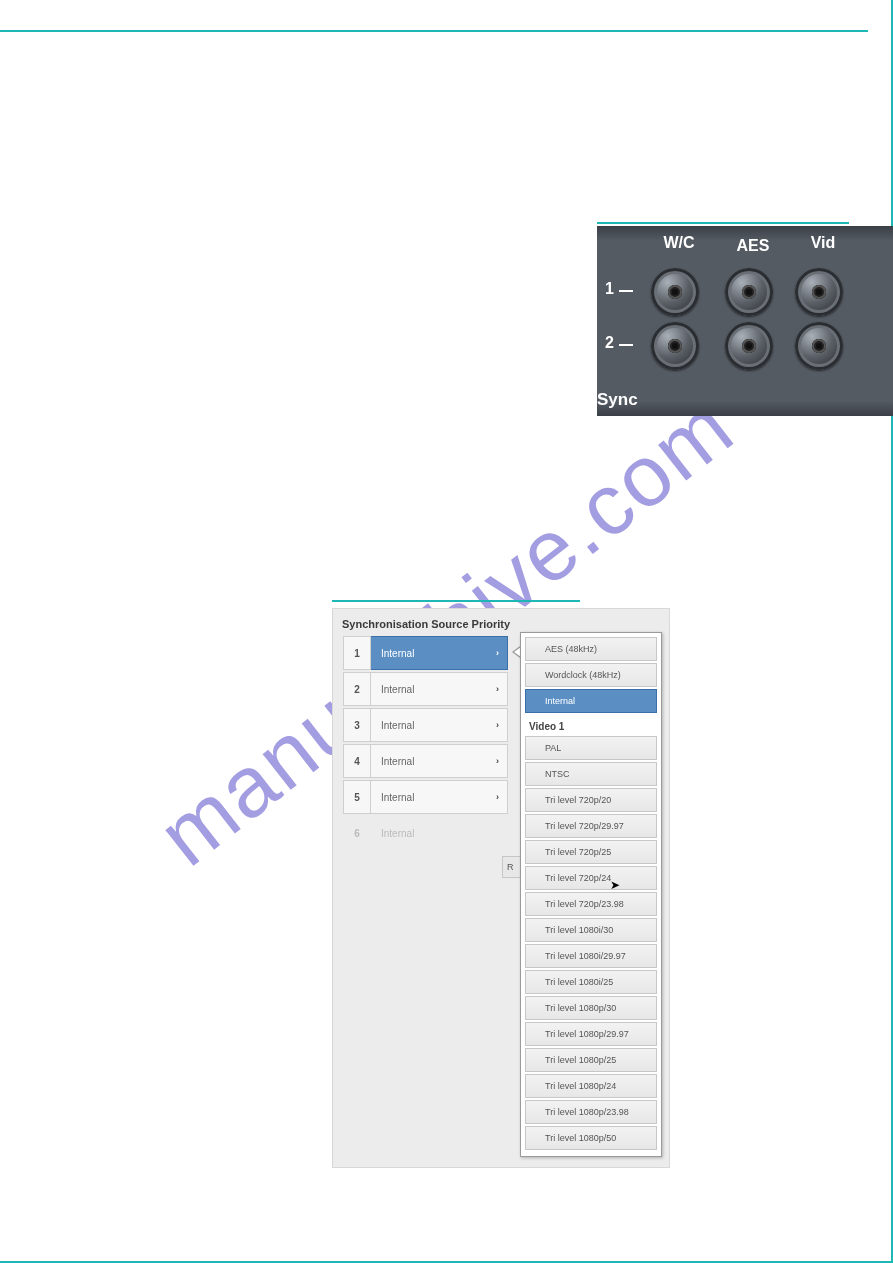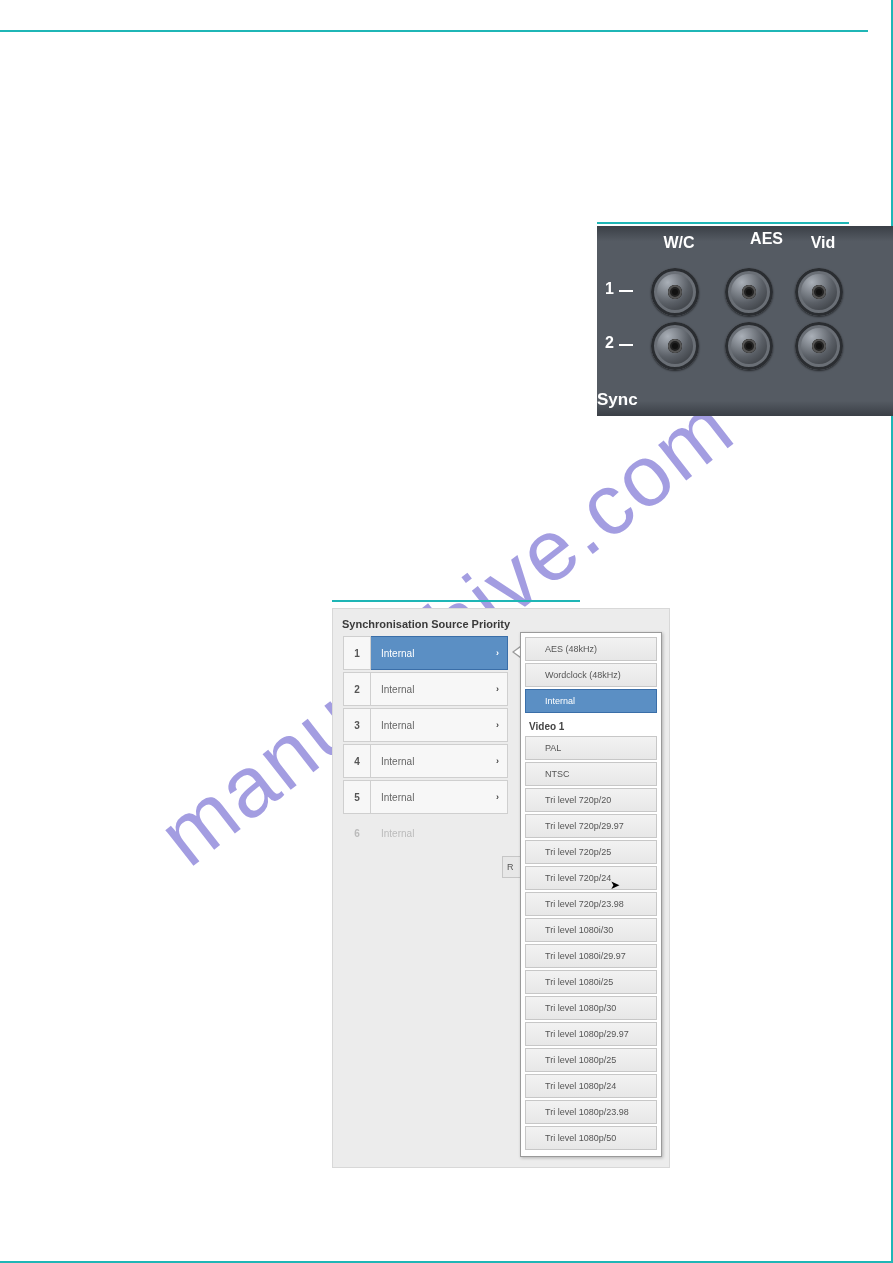--- a/index.html
+++ b/index.html
@@ -49,21 +49,21 @@
   }
   .hw-label {
     position: absolute;
     color: #fff;
     font-size: 16px;
     font-weight: 600;
     text-align: center;
     width: 60px;
   }
   .hw-label.wc  { left: 52px;  top: 8px; }
-  .hw-label.aes { left: 126px; top: 4px; text-align: right; }
+  .hw-label.aes { left: 126px; top: 11px; }
   .hw-label.vid { left: 196px; top: 8px; }
   .hw-sync {
     position: absolute;
     bottom: 6px;
     left: 0; right: 0;
     text-align: left;
     color: #fff;
     font-size: 17px;
     font-weight: 600;
   }

